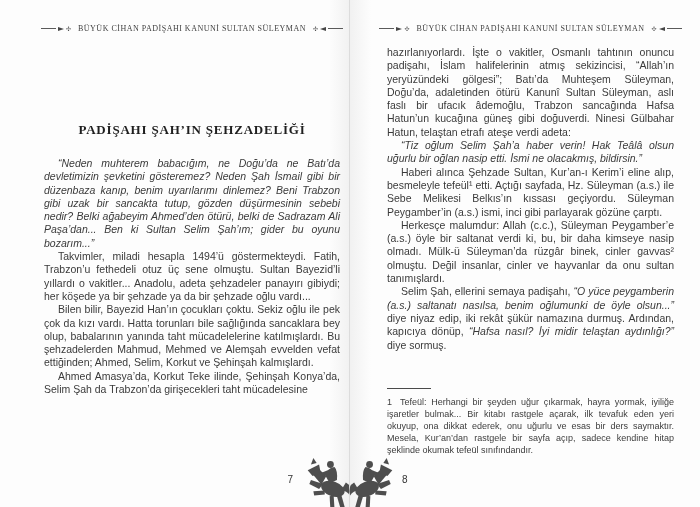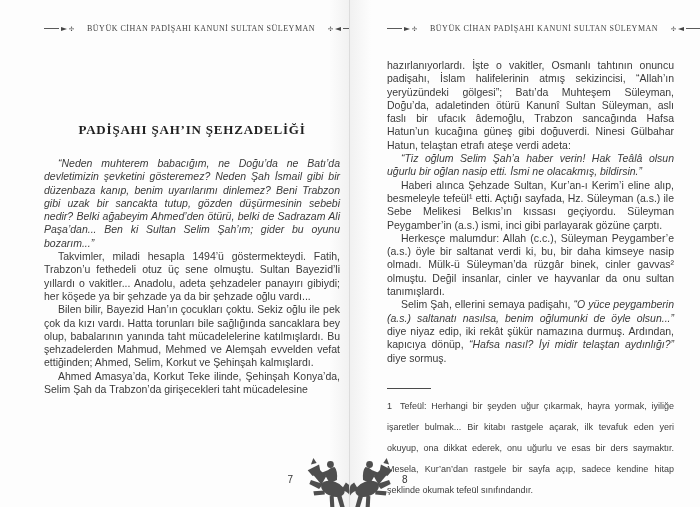--- a/index.html
+++ b/index.html
@@ -7,44 +7,44 @@
           font-family:"Liberation Sans",sans-serif;}
   .page{position:absolute;top:0;width:350px;height:507px;}
   .page.left{left:0;background:linear-gradient(to right,#fdfdfd 0%,#fdfdfd 94%,#f1f1f1 100%);}
   .page.right{left:350px;background:linear-gradient(to left,#fdfdfd 0%,#fdfdfd 94%,#f1f1f1 100%);}
   .gutter{position:absolute;left:349px;top:0;width:2px;height:507px;background:#dcdcdc;}
 
   .col{position:absolute;top:0;}
   .left .col{left:44px;width:296px;}
   .right .col{left:37px;width:287px;}
 
-  .running-header{position:absolute;top:24px;left:0;right:0;display:flex;align-items:center;gap:13px;}
+  .running-header{position:absolute;top:24px;left:0;right:0;display:flex;align-items:center;gap:7px;justify-content:center;}
   .header-text{font-family:"Liberation Serif",serif;font-size:8px;letter-spacing:0.5px;
                white-space:nowrap;color:#3f3f3f;}
   .orn{flex:1;display:flex;align-items:center;gap:2px;min-width:30px;}
   .orn .line{flex:1;height:1px;background:#5a5a5a;}
   .tri-r{width:0;height:0;border-top:2.5px solid transparent;border-bottom:2.5px solid transparent;border-left:6px solid #474747;}
   .tri-l{width:0;height:0;border-top:2.5px solid transparent;border-bottom:2.5px solid transparent;border-right:6px solid #474747;}
   .fleur{font-size:6px;line-height:1;color:#555;}
 
   .chapter-title{position:absolute;top:122px;left:0;right:0;margin:0;text-align:center;
                  font-family:"Liberation Serif",serif;font-size:13px;font-weight:bold;
                  letter-spacing:0.8px;color:#1f1f1f;}
 
   .body{position:absolute;left:0;right:0;font-size:10.5px;line-height:13.3px;color:#3a3a3a;
         text-align:justify;}
   .left .body{top:157px;}
-  .right .body{top:59px;}
+  .right .body{top:46px;}
   .body p{margin:0;text-indent:14px;}
   .right .body p:first-child{text-indent:0;}
   .it{font-style:italic;}
 
   .footnotes{position:absolute;left:0;right:0;top:388px;}
   .fn-rule{width:44px;height:0;border-top:1px solid #4a4a4a;margin:0 0 7px 0;}
-  .fn{margin:0 0 3px 0;font-size:9px;line-height:21px;color:#3d3d3d;text-align:justify;text-indent:0;}
+  .fn{margin:0 0 3px 0;font-size:9px;line-height:12px;color:#3d3d3d;text-align:justify;text-indent:0;}
   .fn-num{margin-right:8px;}
 
   .pagenum{position:absolute;bottom:22px;font-size:10px;color:#333;}
   .pagenum-left{right:57px;}
   .pagenum-right{left:52px;}
 
   .horse{position:absolute;bottom:-9px;width:52px;height:64px;}
   .horse-left{right:-4px;transform:scaleX(-1);}
   .horse-right{left:-4px;}
 </style>

